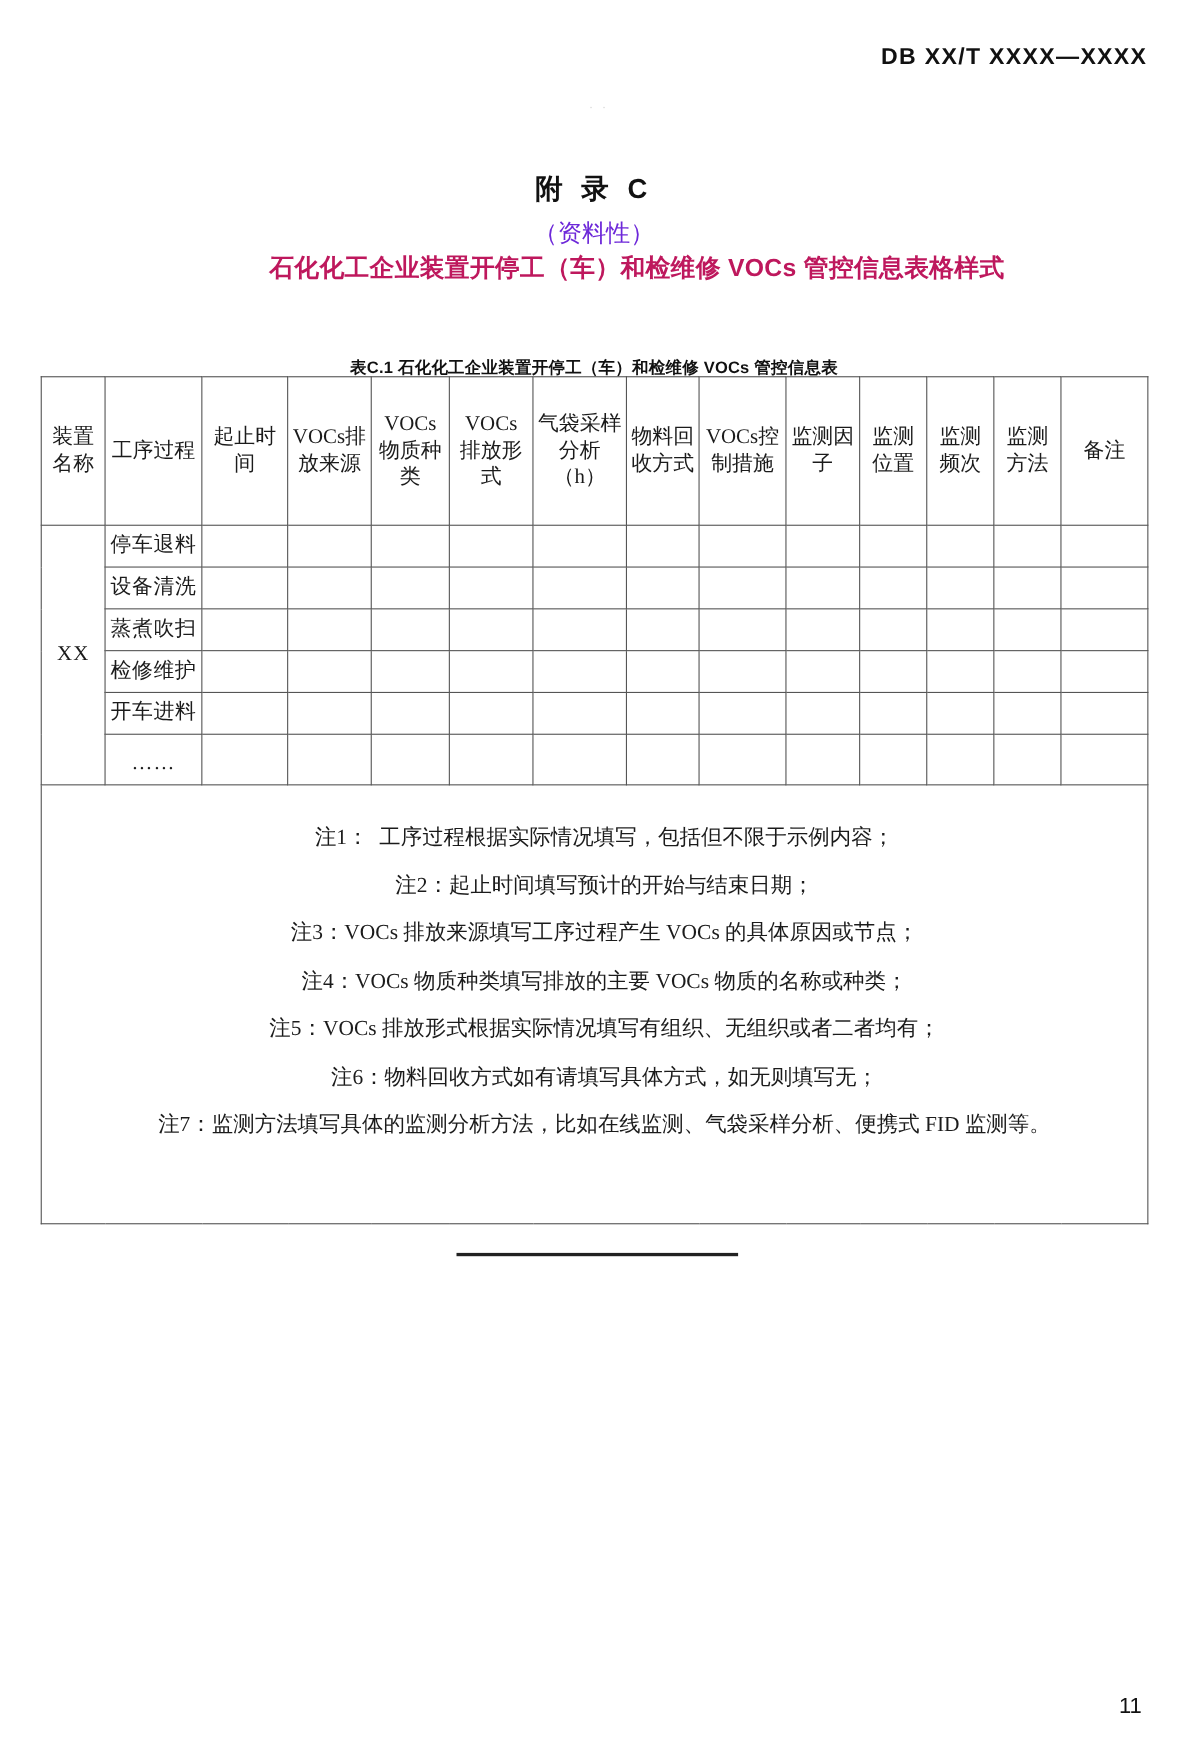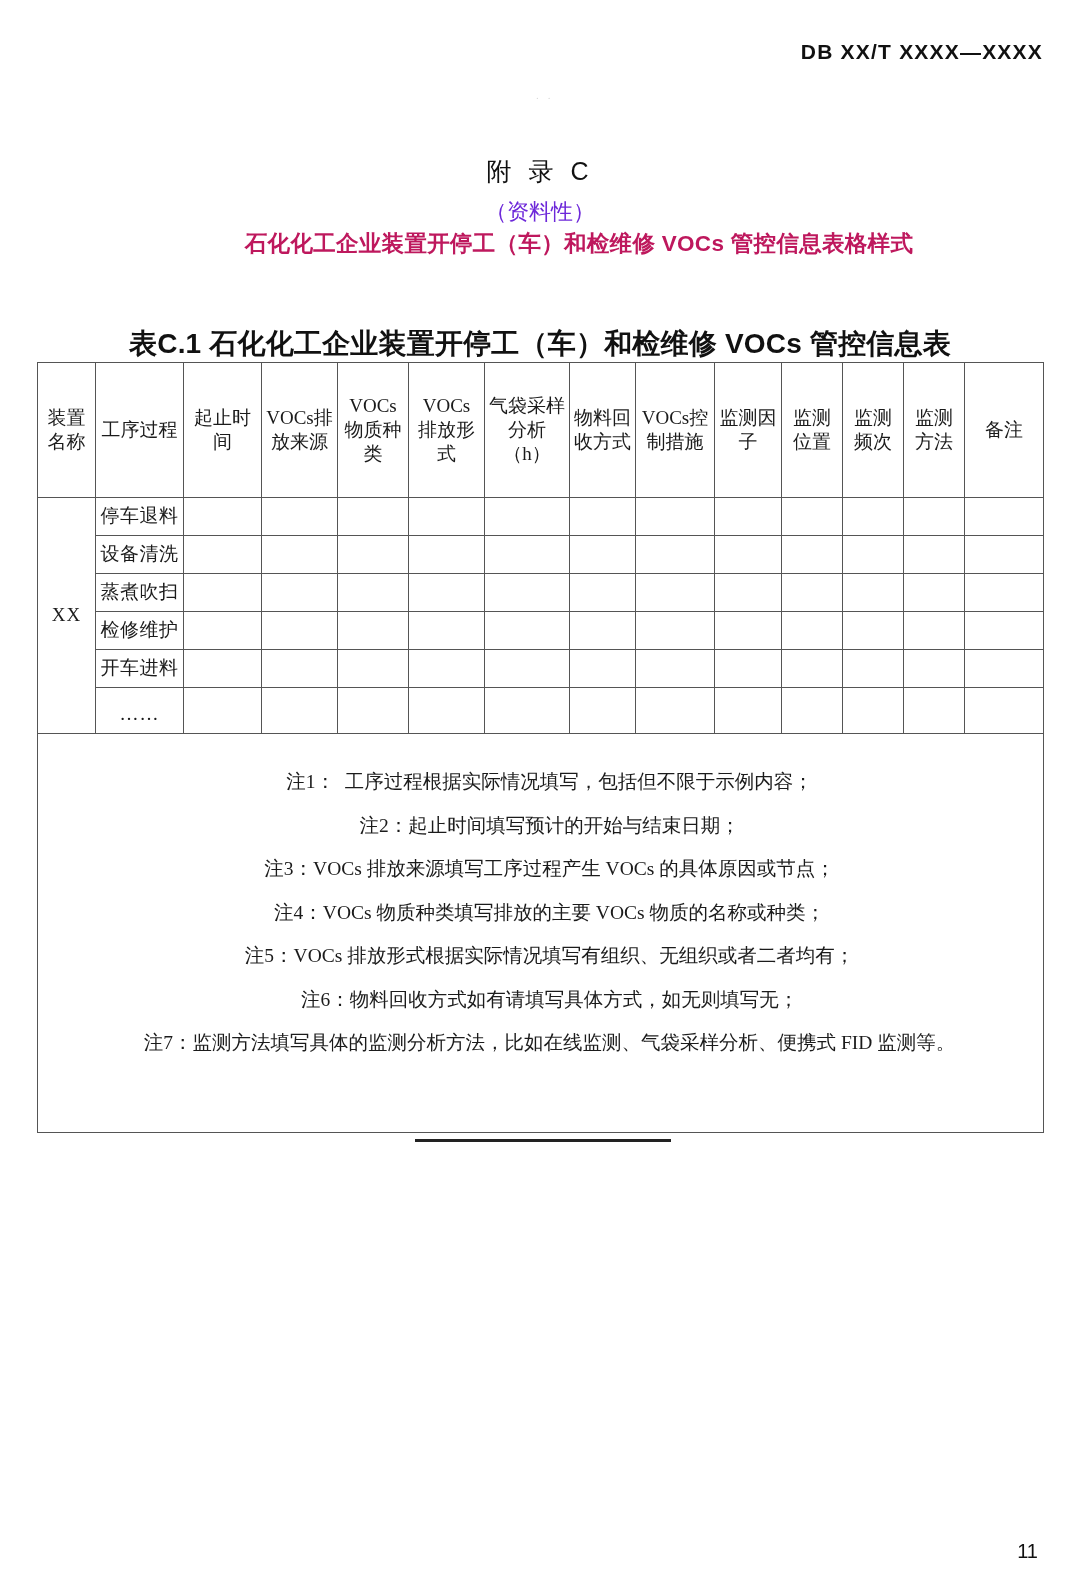--- a/index.html
+++ b/index.html
@@ -49,21 +49,21 @@
   }
 
   
   .annex-label {
     position: absolute;
     top: 155px;
     left: 0;
     width: 1080px;
     text-align: center;
     font-family: "Liberation Sans", "DejaVu Sans", sans-serif;
-    font-weight: normal;
+    font-weight: bold;
     font-size: 25px;
     letter-spacing: 5px;
     color: #111;
   }
   .annex-kind {
     position: absolute;
     top: 197px;
     left: 0;
     width: 1080px;
     text-align: center;
@@ -93,29 +93,29 @@
   }
 
   .table-caption {
     position: absolute;
     top: 325px;
     left: 0;
     width: 1080px;
     text-align: center;
     font-family: "Liberation Sans", "DejaVu Sans", sans-serif;
     font-weight: bold;
-    font-size: 28px;
+    font-size: 15px;
     letter-spacing: 0.2px;
     color: #111;
   }
 
   
   .form-table-wrap {
     position: absolute;
-    top: 362px;
+    top: 342px;
     left: 37px;
     width: 1006px;
   }
   table.form-table {
     border-collapse: collapse;
     width: 1006px;
     table-layout: fixed;
   }
   table.form-table td {
     border: 1px solid #555;

